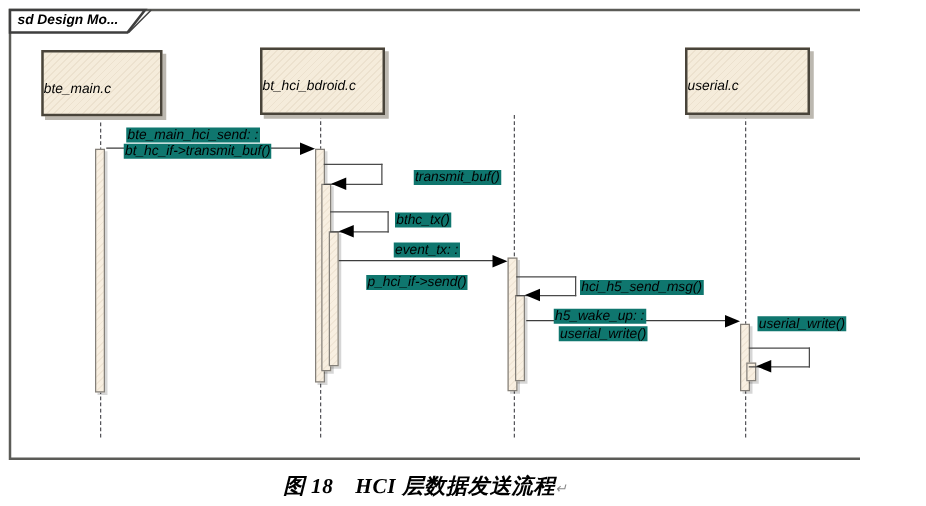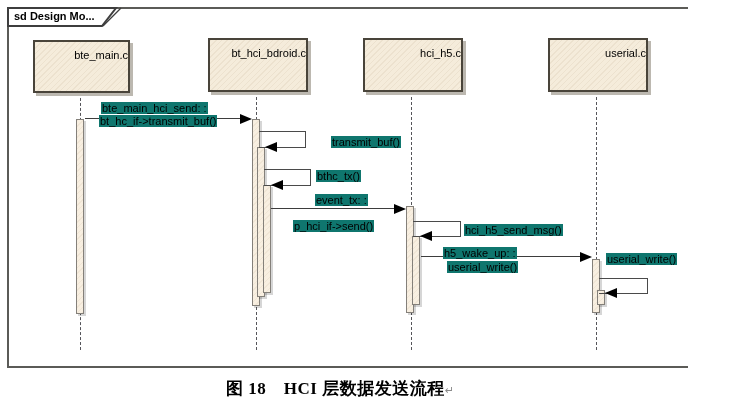--- a/index.html
+++ b/index.html
@@ -1,31 +1,31 @@
 <!DOCTYPE html>
 <html><head>
 <meta charset="utf-8">
 <style>
   html,body{margin:0;padding:0;background:#fff;}
   .stage{position:relative;width:688px;height:405px;background:#ffffff;overflow:hidden;
-         font-family:"Liberation Sans",sans-serif;color:#000;}
+         font-family:"Liberation Sans",sans-serif;color:#000;font-style:italic;}
 
   
   .frame{position:absolute;left:7px;top:7px;width:722px;height:361px;
          border:2px solid #5b5b57;background:#ffffff;box-sizing:border-box;}
   .tab-label{position:absolute;left:14px;top:10px;font-size:11px;font-weight:bold;
              white-space:nowrap;}
   .frame-ret{position:absolute;left:729px;top:359px;font-size:10px;color:#8a8a8a;}
 
   
   .obj{position:absolute;width:100px;height:54px;box-sizing:border-box;
        background:#f5ecdb;
        background-image:repeating-linear-gradient(135deg,rgba(150,120,80,.09) 0 1px,transparent 1px 4px);
        border:2px solid #49443a;box-shadow:3px 3px 0 #bcb8b0;
-       font-size:11px;text-align:right;padding-top:7px;}
+       font-size:11px;text-align:left;padding-top:23px;}
 
   
   .lifeline{position:absolute;width:0;border-left:1px dashed #55555a;}
 
   
   .bar{position:absolute;width:8px;box-sizing:border-box;background:#f8efe1;
        background-image:repeating-linear-gradient(135deg,rgba(150,120,80,.08) 0 1px,transparent 1px 4px);
        border:1px solid #84807a;box-shadow:2px 2px 0 rgba(0,0,0,.16);}
 
   
@@ -59,23 +59,20 @@
   <div class="lifeline" style="left:80px;top:93px;height:257px;"></div>
   <div class="lifeline" style="left:256px;top:92px;height:258px;"></div>
   <div class="lifeline" style="left:411px;top:92px;height:258px;"></div>
   <div class="lifeline" style="left:596px;top:92px;height:258px;"></div>
 
   <div class="obj" style="left:33px;top:40px;width:97px;height:53px;">
     <span>bte_main.c</span>
   </div>
   <div class="obj" style="left:208px;top:38px;">
     <span>bt_hci_bdroid.c</span>
-  </div>
-  <div class="obj" style="left:363px;top:38px;">
-    <span>hci_h5.c</span>
   </div>
   <div class="obj" style="left:548px;top:38px;">
     <span>userial.c</span>
   </div>
 
   <div class="bar" style="left:76px;top:119px;height:195px;"></div>
   <div class="bar" style="left:252px;top:119px;height:187px;"></div>
   <div class="bar" style="left:257px;top:147px;height:150px;"></div>
   <div class="bar" style="left:263px;top:185px;height:108px;"></div>
   <div class="bar" style="left:406px;top:206px;height:107px;"></div>

